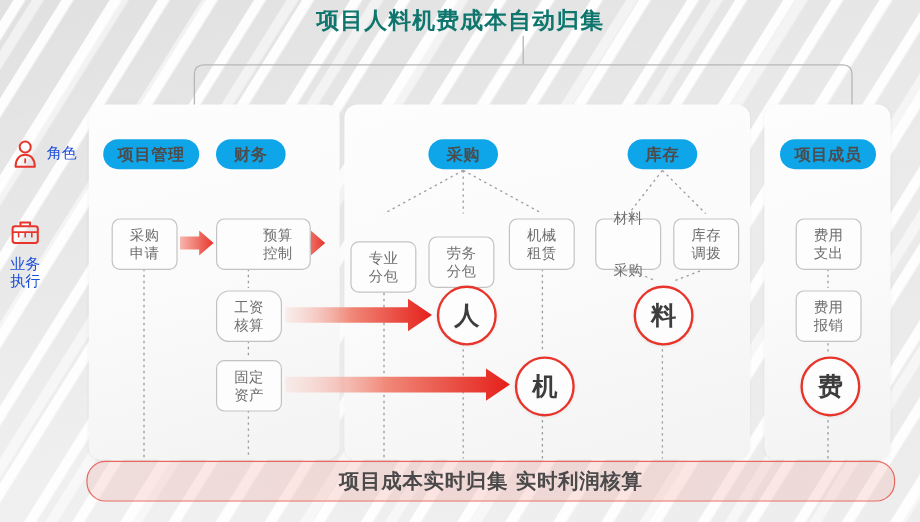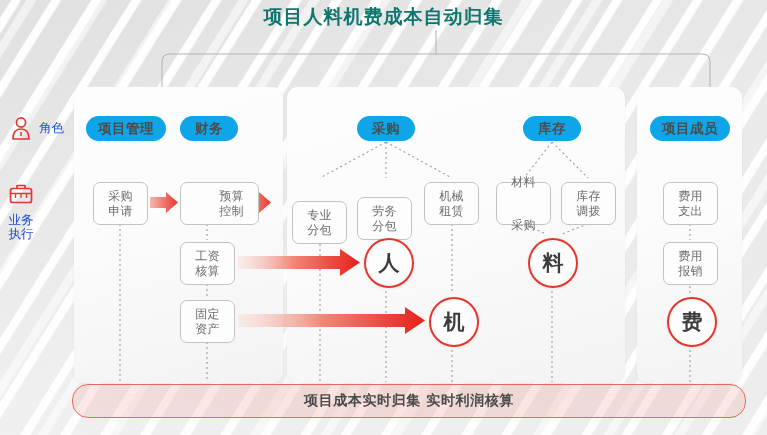--- a/index.html
+++ b/index.html
@@ -74,21 +74,21 @@
     display:flex;align-items:center;justify-content:center;
     font-size:21px;font-weight:bold;color:#3d3d3d;
     box-shadow:0 1px 3px rgba(0,0,0,.07);
   }
   
   #banner{
     position:absolute;left:72px;top:384px;width:672px;height:32px;
     border:1px solid #e8685f;border-radius:16px;
     background:linear-gradient(90deg,rgba(240,160,150,.22),rgba(238,120,110,.20) 50%,rgba(240,160,150,.22));
     display:flex;align-items:center;justify-content:center;
-    font-size:14px;font-weight:bold;color:#4a4a4a;letter-spacing:.6px;
+    font-size:17px;font-weight:bold;color:#4a4a4a;letter-spacing:.6px;
   }
   
   #lines{position:absolute;left:0;top:0;width:767px;height:435px;pointer-events:none;}
 </style>
 </head>
 <body>
 
 <div id="bg"></div>
 <div id="bgveil"></div>
 
@@ -201,21 +201,21 @@
   </div>
 
 <div class="box" style="left: 93px; top: 182px;">
     <span>采购</span>
     <span>申请</span>
   </div>
 <div class="box" style="left: 180px; top: 182px; padding-left: 24px;">
     <span>预算</span>
     <span>控制</span>
   </div>
-<div class="box" style="left: 180px; top: 242px;">
+<div class="box" style="left: 180px; top: 242px; border-radius: 11px;">
     <span>工资</span>
     <span>核算</span>
   </div>
 <div class="box" style="left: 180px; top: 300px;">
     <span>固定</span>
     <span>资产</span>
   </div>
 <div class="box" style="left: 292px; top: 182px; margin-top: 19px;">
     <span>专业</span>
     <span>分包</span>

